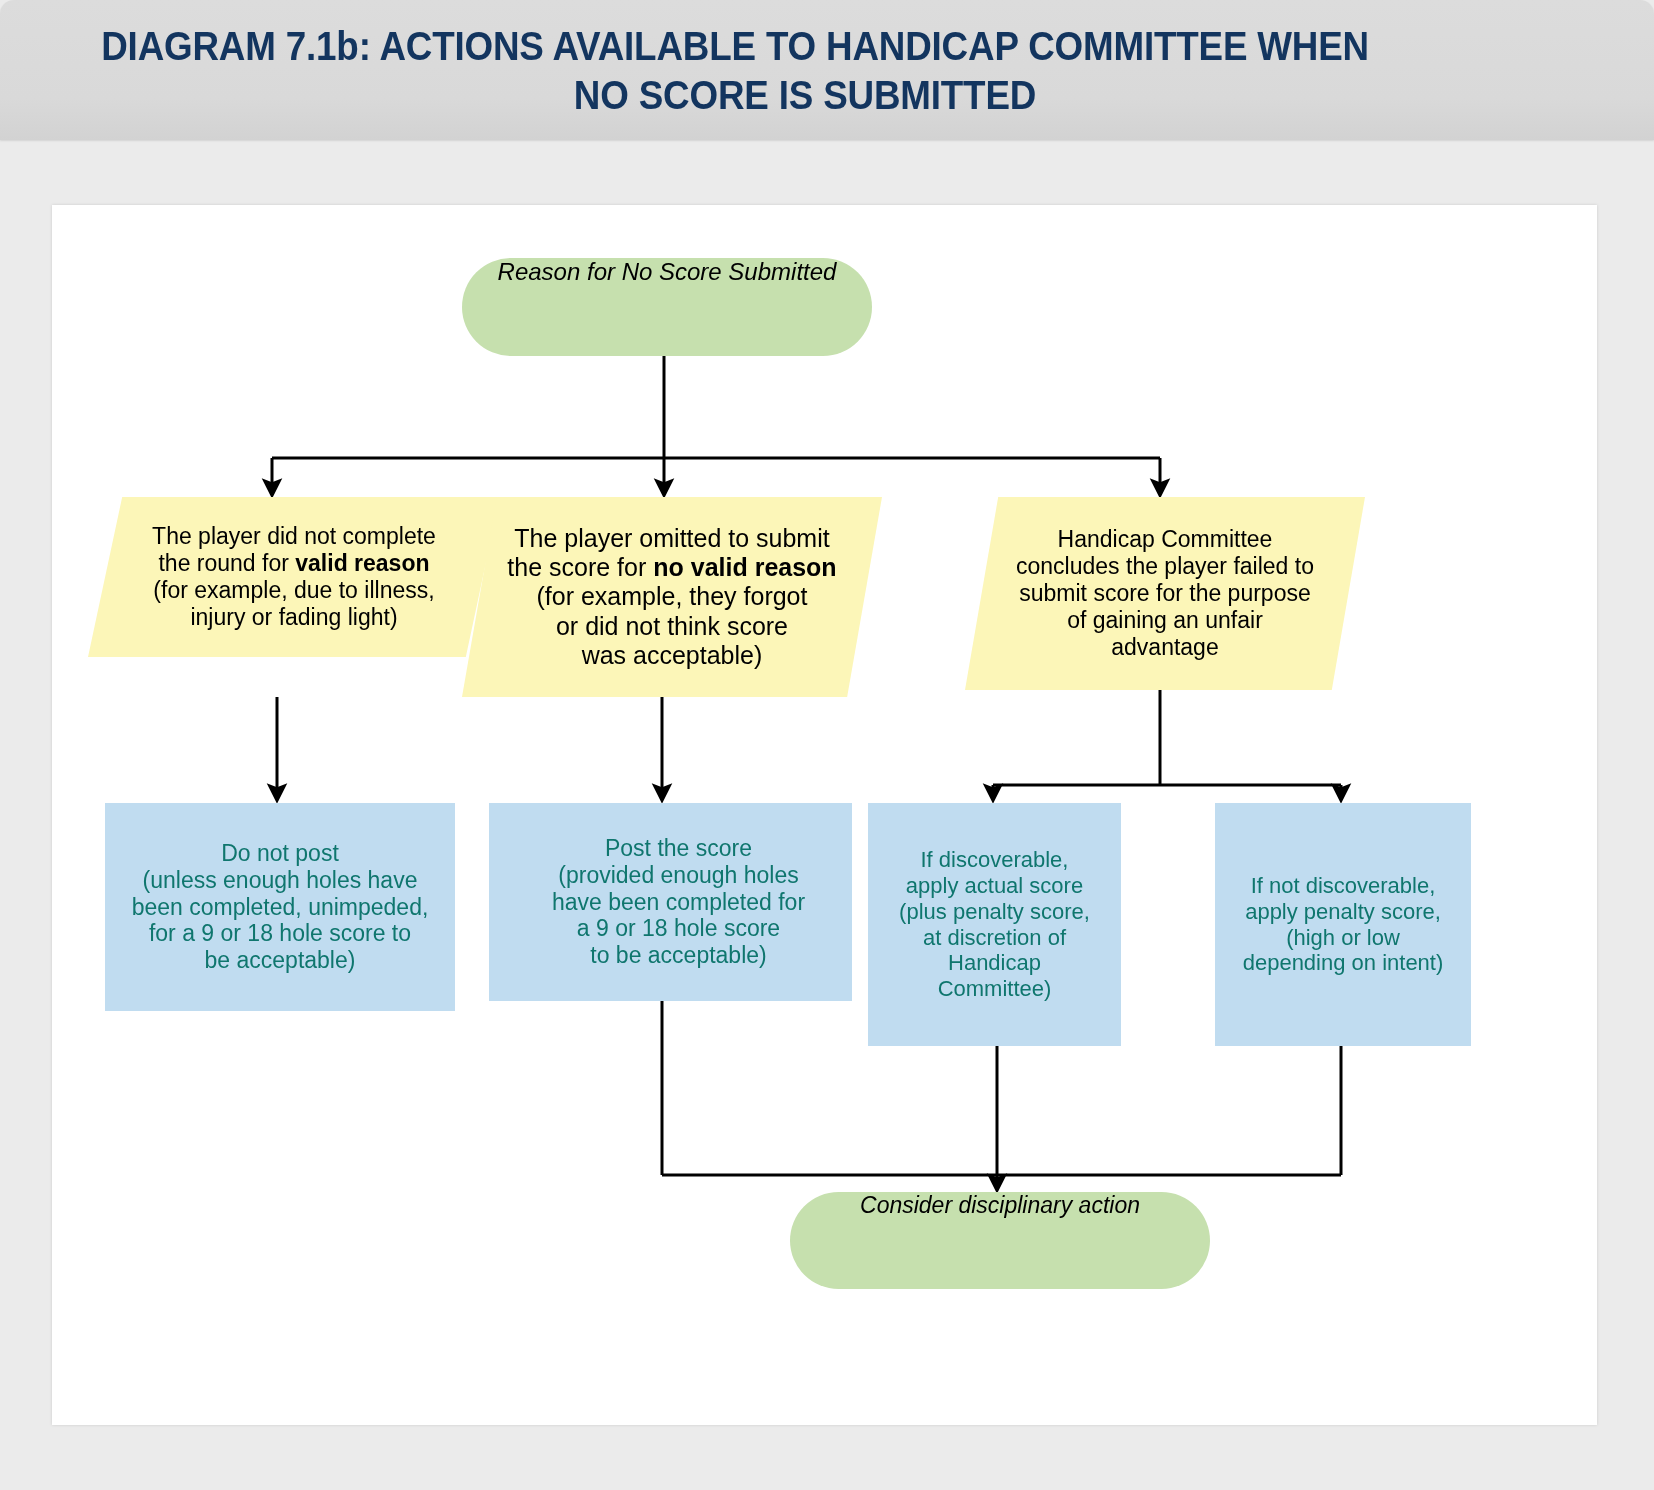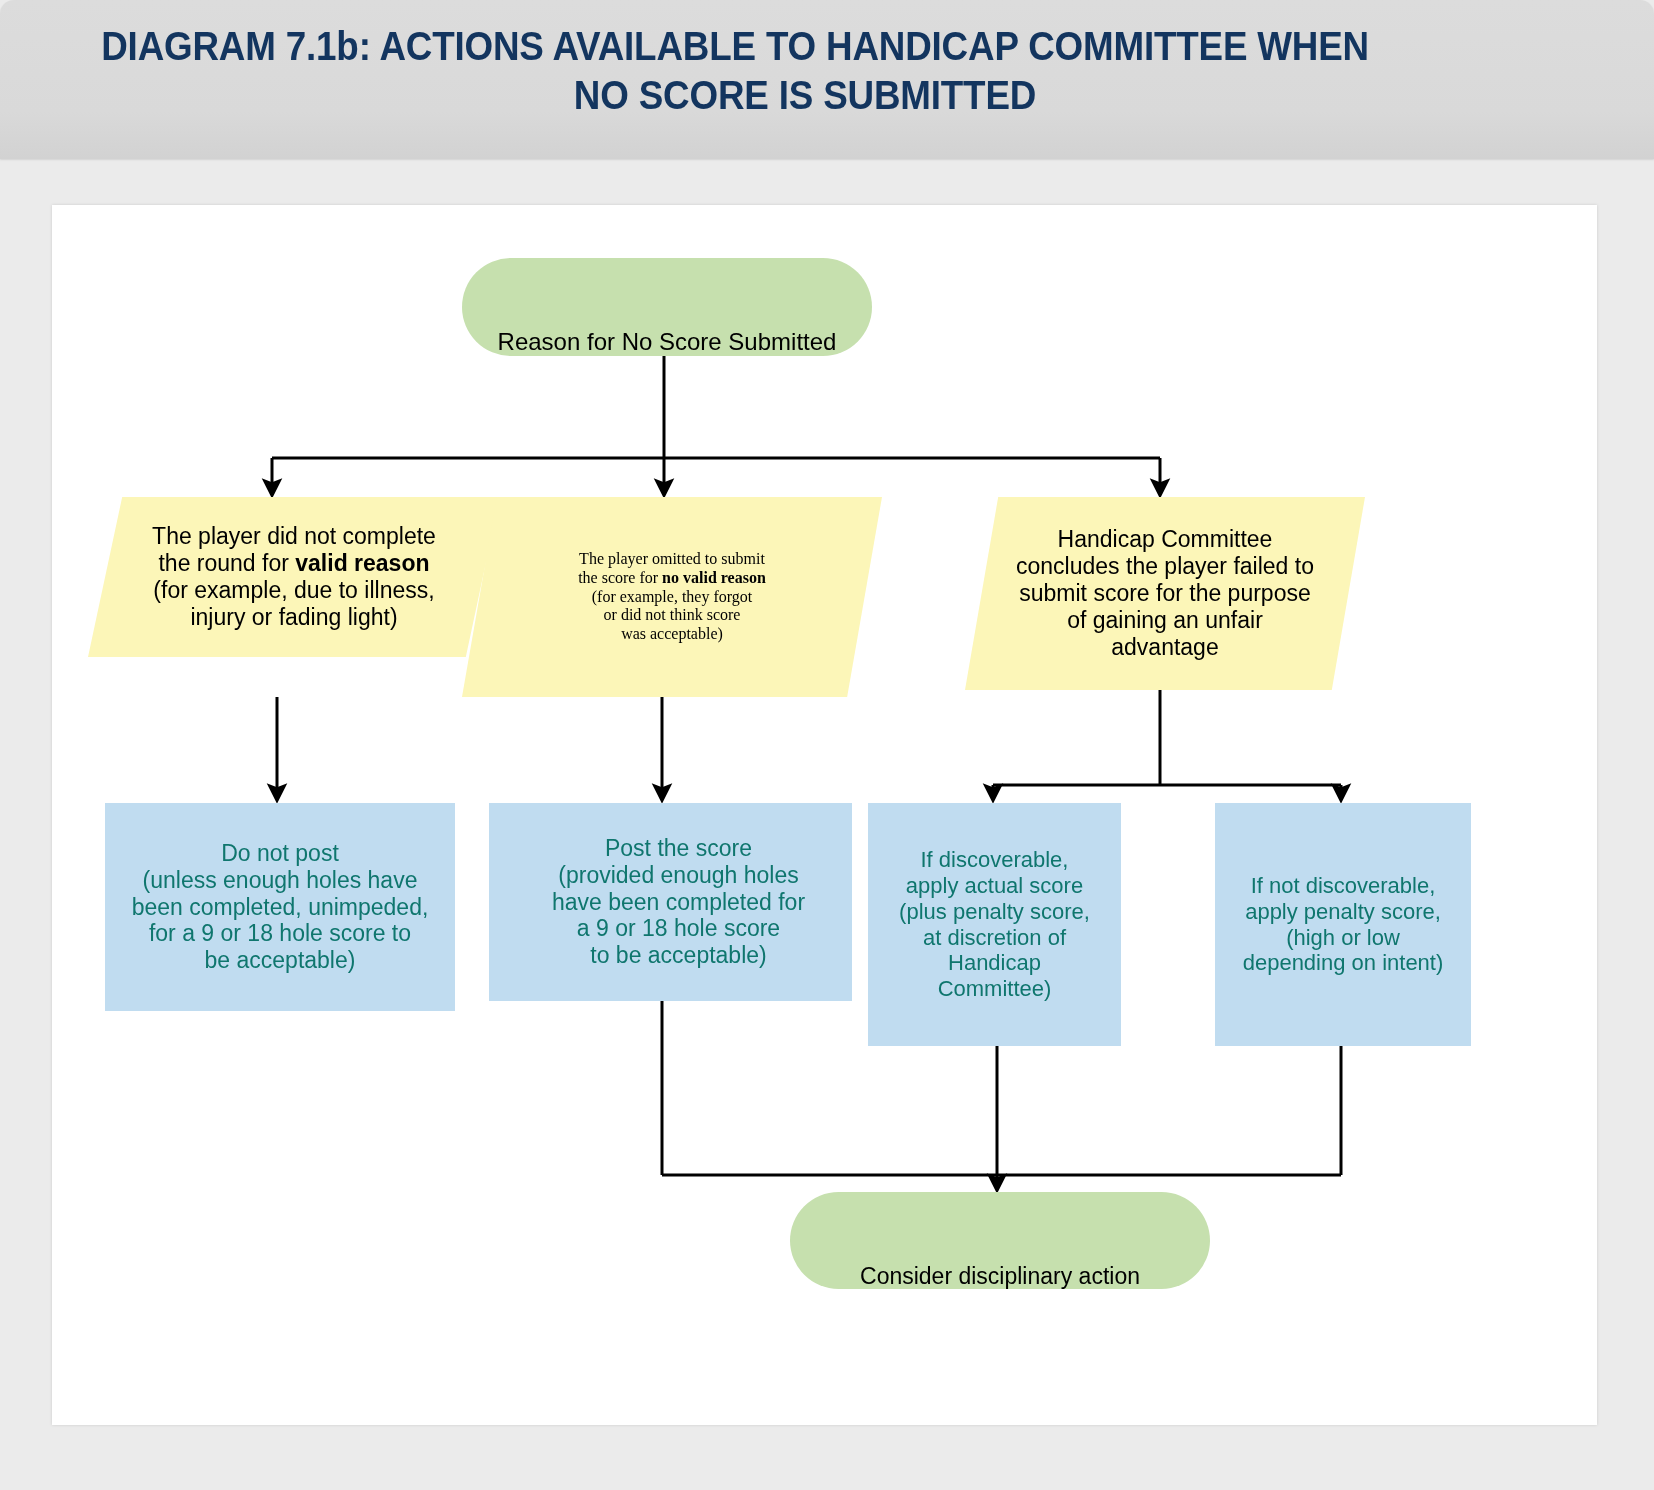--- a/index.html
+++ b/index.html
@@ -20,21 +20,21 @@
     position: absolute;
     left: 0; top: 0;
     width: 1654px; height: 1490px;
     background: #ebebeb;
   }
 
   
   #title-banner {
     position: absolute;
     left: 0px; top: 0px;
-    width: 1654px; height: 159px;
+    width: 1654px; height: 140px;
     background: linear-gradient(180deg, #dcdcdc 0%, #d9d9d9 70%, #d2d2d2 100%);
     border-radius: 14px 14px 0 0;
     box-shadow: 0 1px 2px rgba(0,0,0,0.10);
     box-sizing: border-box;
     padding-left: 44px;
   }
   #title-text {
     position: absolute;
     left: 40px; top: 22px;
     width: 1530px;
@@ -67,22 +67,23 @@
     width: 1654px; height: 1490px;
     pointer-events: none;
   }
 
   
   .term {
     position: absolute;
     background: #c6e0ae;
     border-radius: 52px;
     display: flex;
-    align-items: flex-end;
+    align-items: flex-start;
     justify-content: center;
+    font-style: italic;
   }
   .term .lbl {
     color: #000;
     text-align: center;
     line-height: 1.15;
   }
 
   
   .para-wrap { position: absolute; }
   .para-shape {
@@ -175,21 +176,21 @@
   <div class="lbl" style="font-size:23px; padding:0 26px; box-sizing:border-box;">
     <span><span style="white-space: pre-line;">The player did not complete
 the round for </span><b style="white-space: pre-line;">valid reason</b><span style="white-space: pre-line;">
 (for example, due to illness,
 injury or fading light)</span></span>
   </div>
 </div>
 
 <div class="para-wrap" style="left:462px; top:497px; width:420px; height:200px;">
   <div class="para-shape" style="background: rgb(252, 246, 184);"></div>
-  <div class="lbl" style="font-size:16px; padding:0 26px; box-sizing:border-box;font-family:Liberation Serif, serif;">
+  <div class="lbl" style="font-size:25px; padding:0 26px; box-sizing:border-box;">
     <span><span style="white-space: pre-line;">The player omitted to submit
 the score for </span><b style="white-space: pre-line;">no valid reason</b><span style="white-space: pre-line;">
 (for example, they forgot
 or did not think score
 was acceptable)</span></span>
   </div>
 </div>
 
 <div class="para-wrap" style="left:965px; top:497px; width:400px; height:193px;">
   <div class="para-shape" style="background: rgb(252, 246, 184);"></div>

